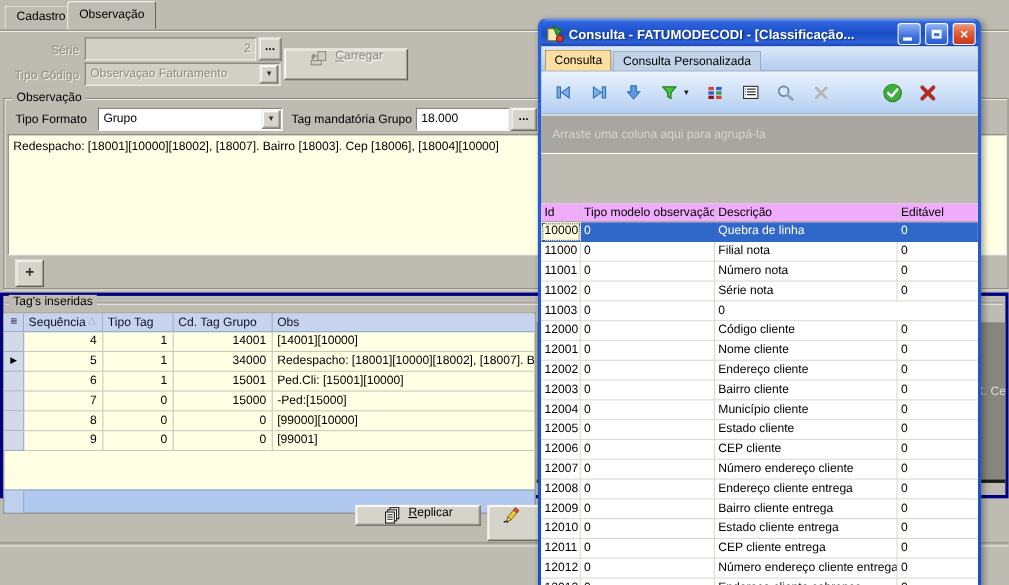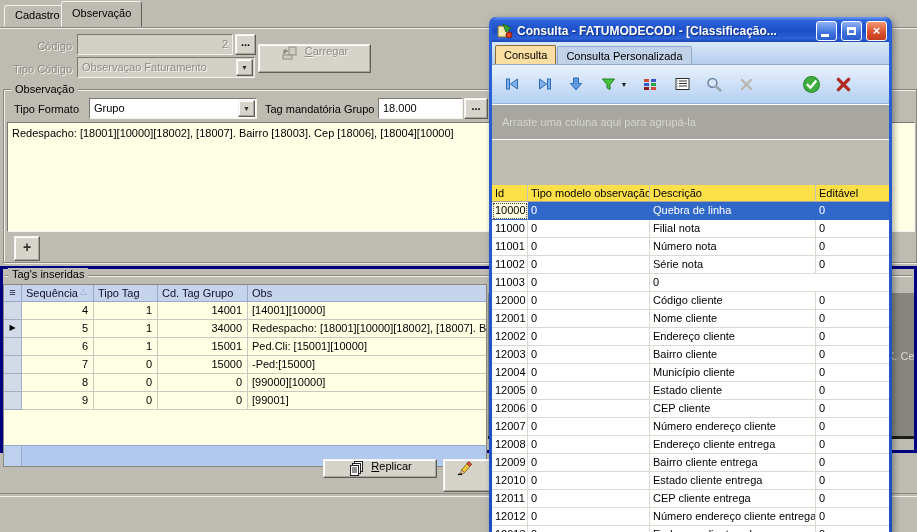--- a/index.html
+++ b/index.html
@@ -117,21 +117,21 @@
   .tool { width:20px; height:20px; display:flex; align-items:center; justify-content:center; }
   .tool.caret { width:8px; margin-left:-10px; font-size:7px; color:#1A1A1A; }
   .tool.right1 { margin-left:auto; }
   .tool.right2 { margin-right:26px; }
 
   .dlg-band { height:36px; background:#A7A6A0; border-top:1px solid #FFF; border-bottom:1px solid #FFF;
     display:flex; align-items:center; padding-left:10px; color:#D6D5CF; }
 
   .cgrid { position:absolute; left:0; right:0; top:143px; bottom:0; background:#fff; }
   .cg-header { display:flex; height:17px; }
-  .cg-h { background:#fde047; border-right:1px solid #C6C4BA; border-bottom:1px solid #A9A79D;
+  .cg-h { background:#f0abfc; border-right:1px solid #C6C4BA; border-bottom:1px solid #A9A79D;
     padding:2px 3px 0 3px; white-space:nowrap; overflow:hidden; }
   .cg-row { display:flex; height:18px; background:#fff; }
   .cg-c { border-right:1px solid #DCDAD0; border-bottom:1px solid #DCDAD0;
     padding:2px 4px 0 3px; white-space:nowrap; overflow:hidden; }
   .cw-id{width:36px;} .cw-tipo{width:122px;} .cw-desc{width:166px;} .cw-edit{flex:1; border-right:none;}
   .cg-row.selected { background:#2F68C8; color:#fff; }
   .cg-row.selected .cg-c { border-color:#2F68C8; }
   .cg-row.selected .cw-id { background:#FFFFE1; color:#000;
     outline:1px dotted #50504C; outline-offset:-2px; border-right:1px solid #DCDAD0; }
 
@@ -139,21 +139,21 @@
 </style>
 </head>
 <body>
 
 <div class="abs" style="left:0;top:0;width:917px;height:532px;">
 
   <div class="mtab" style="left:4px;"><span>Cadastro</span></div>
   <div class="mtab active" style="left:61px;"><span>Observação</span></div>
 
   <div class="abs top-panel" style="z-index:2;">
-    <div class="field-label disabled-text" style="left:0;top:12px;">Código</div>
+    <div class="field-label disabled-text" style="left:0;top:12px;">Série</div>
     <div class="edit gray sunken disabled-text" style="left:77px;top:6px;width:156px;height:21px;text-align:right;">2</div>
     <div class="raised dots-btn abs" style="left:235px;top:6px;width:21px;height:21px;">...</div>
 
     <div class="field-label disabled-text" style="left:0;top:35px;">Tipo Código</div>
     <div class="edit gray sunken" style="left:77px;top:29px;width:178px;height:21px;">
       <span class="disabled-text">Observaçao Faturamento</span>
       <div class="combo-arrow-btn raised">
         <span>▼</span>
       </div>
     </div>

